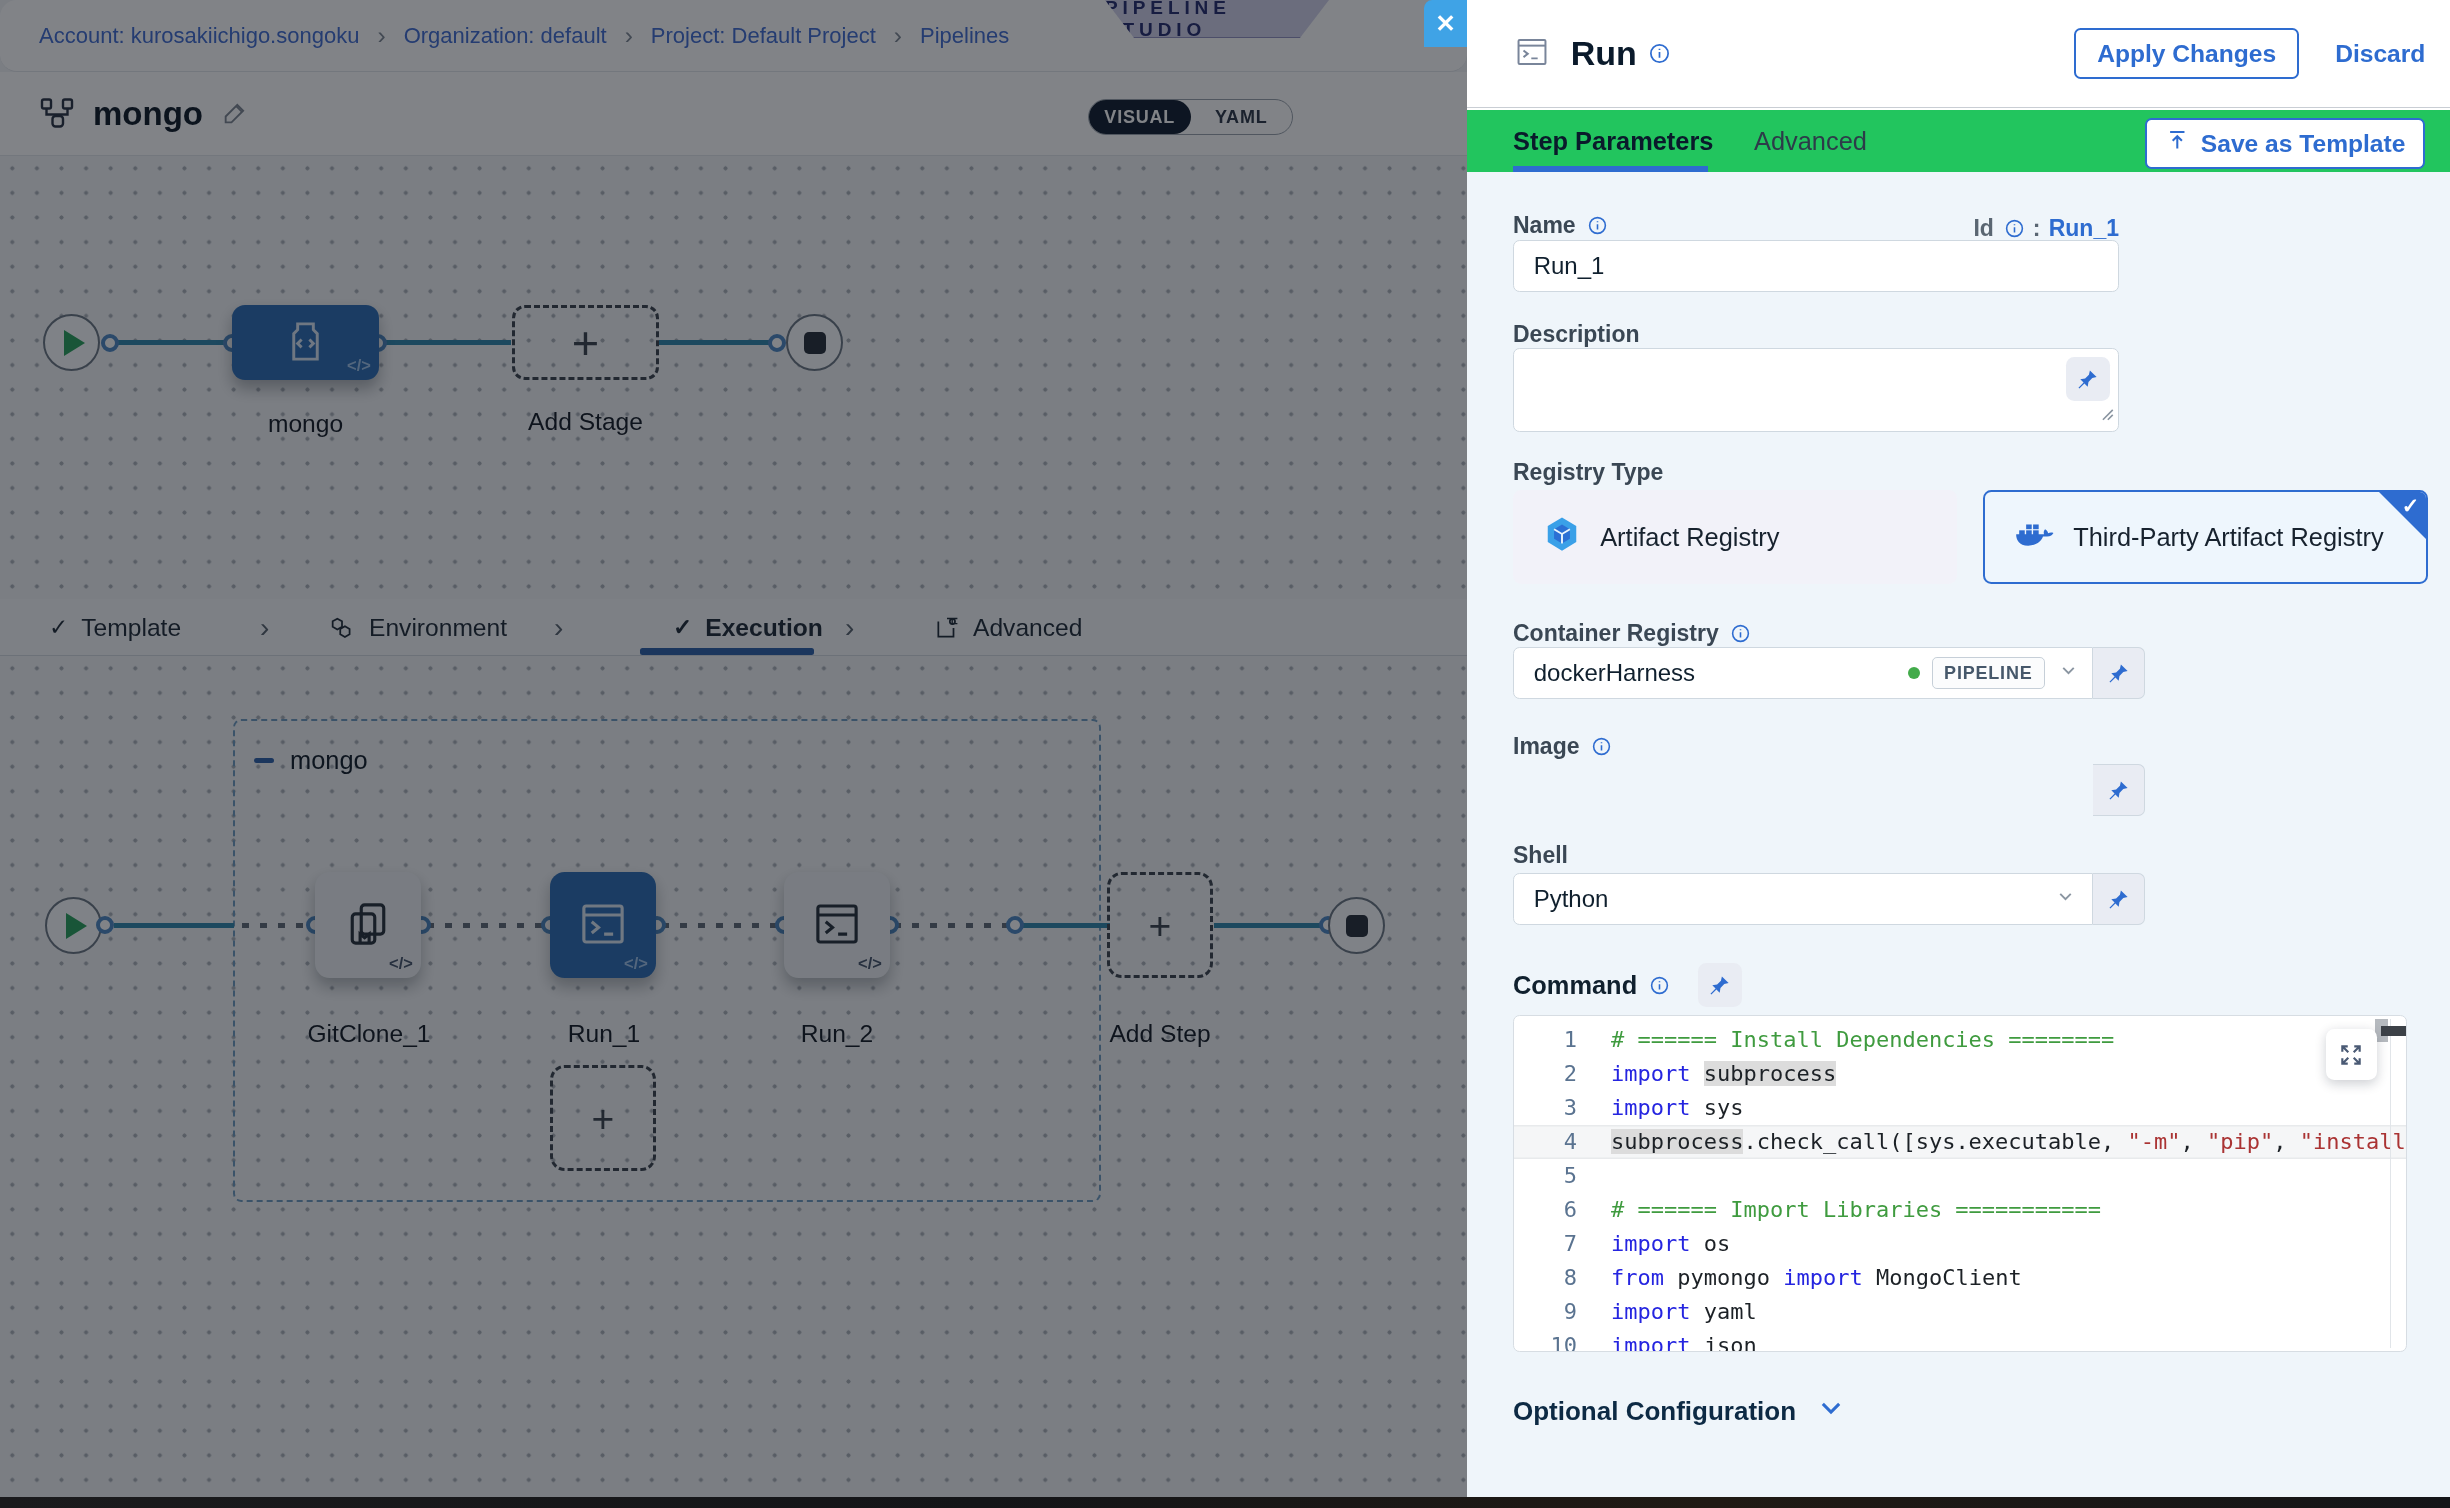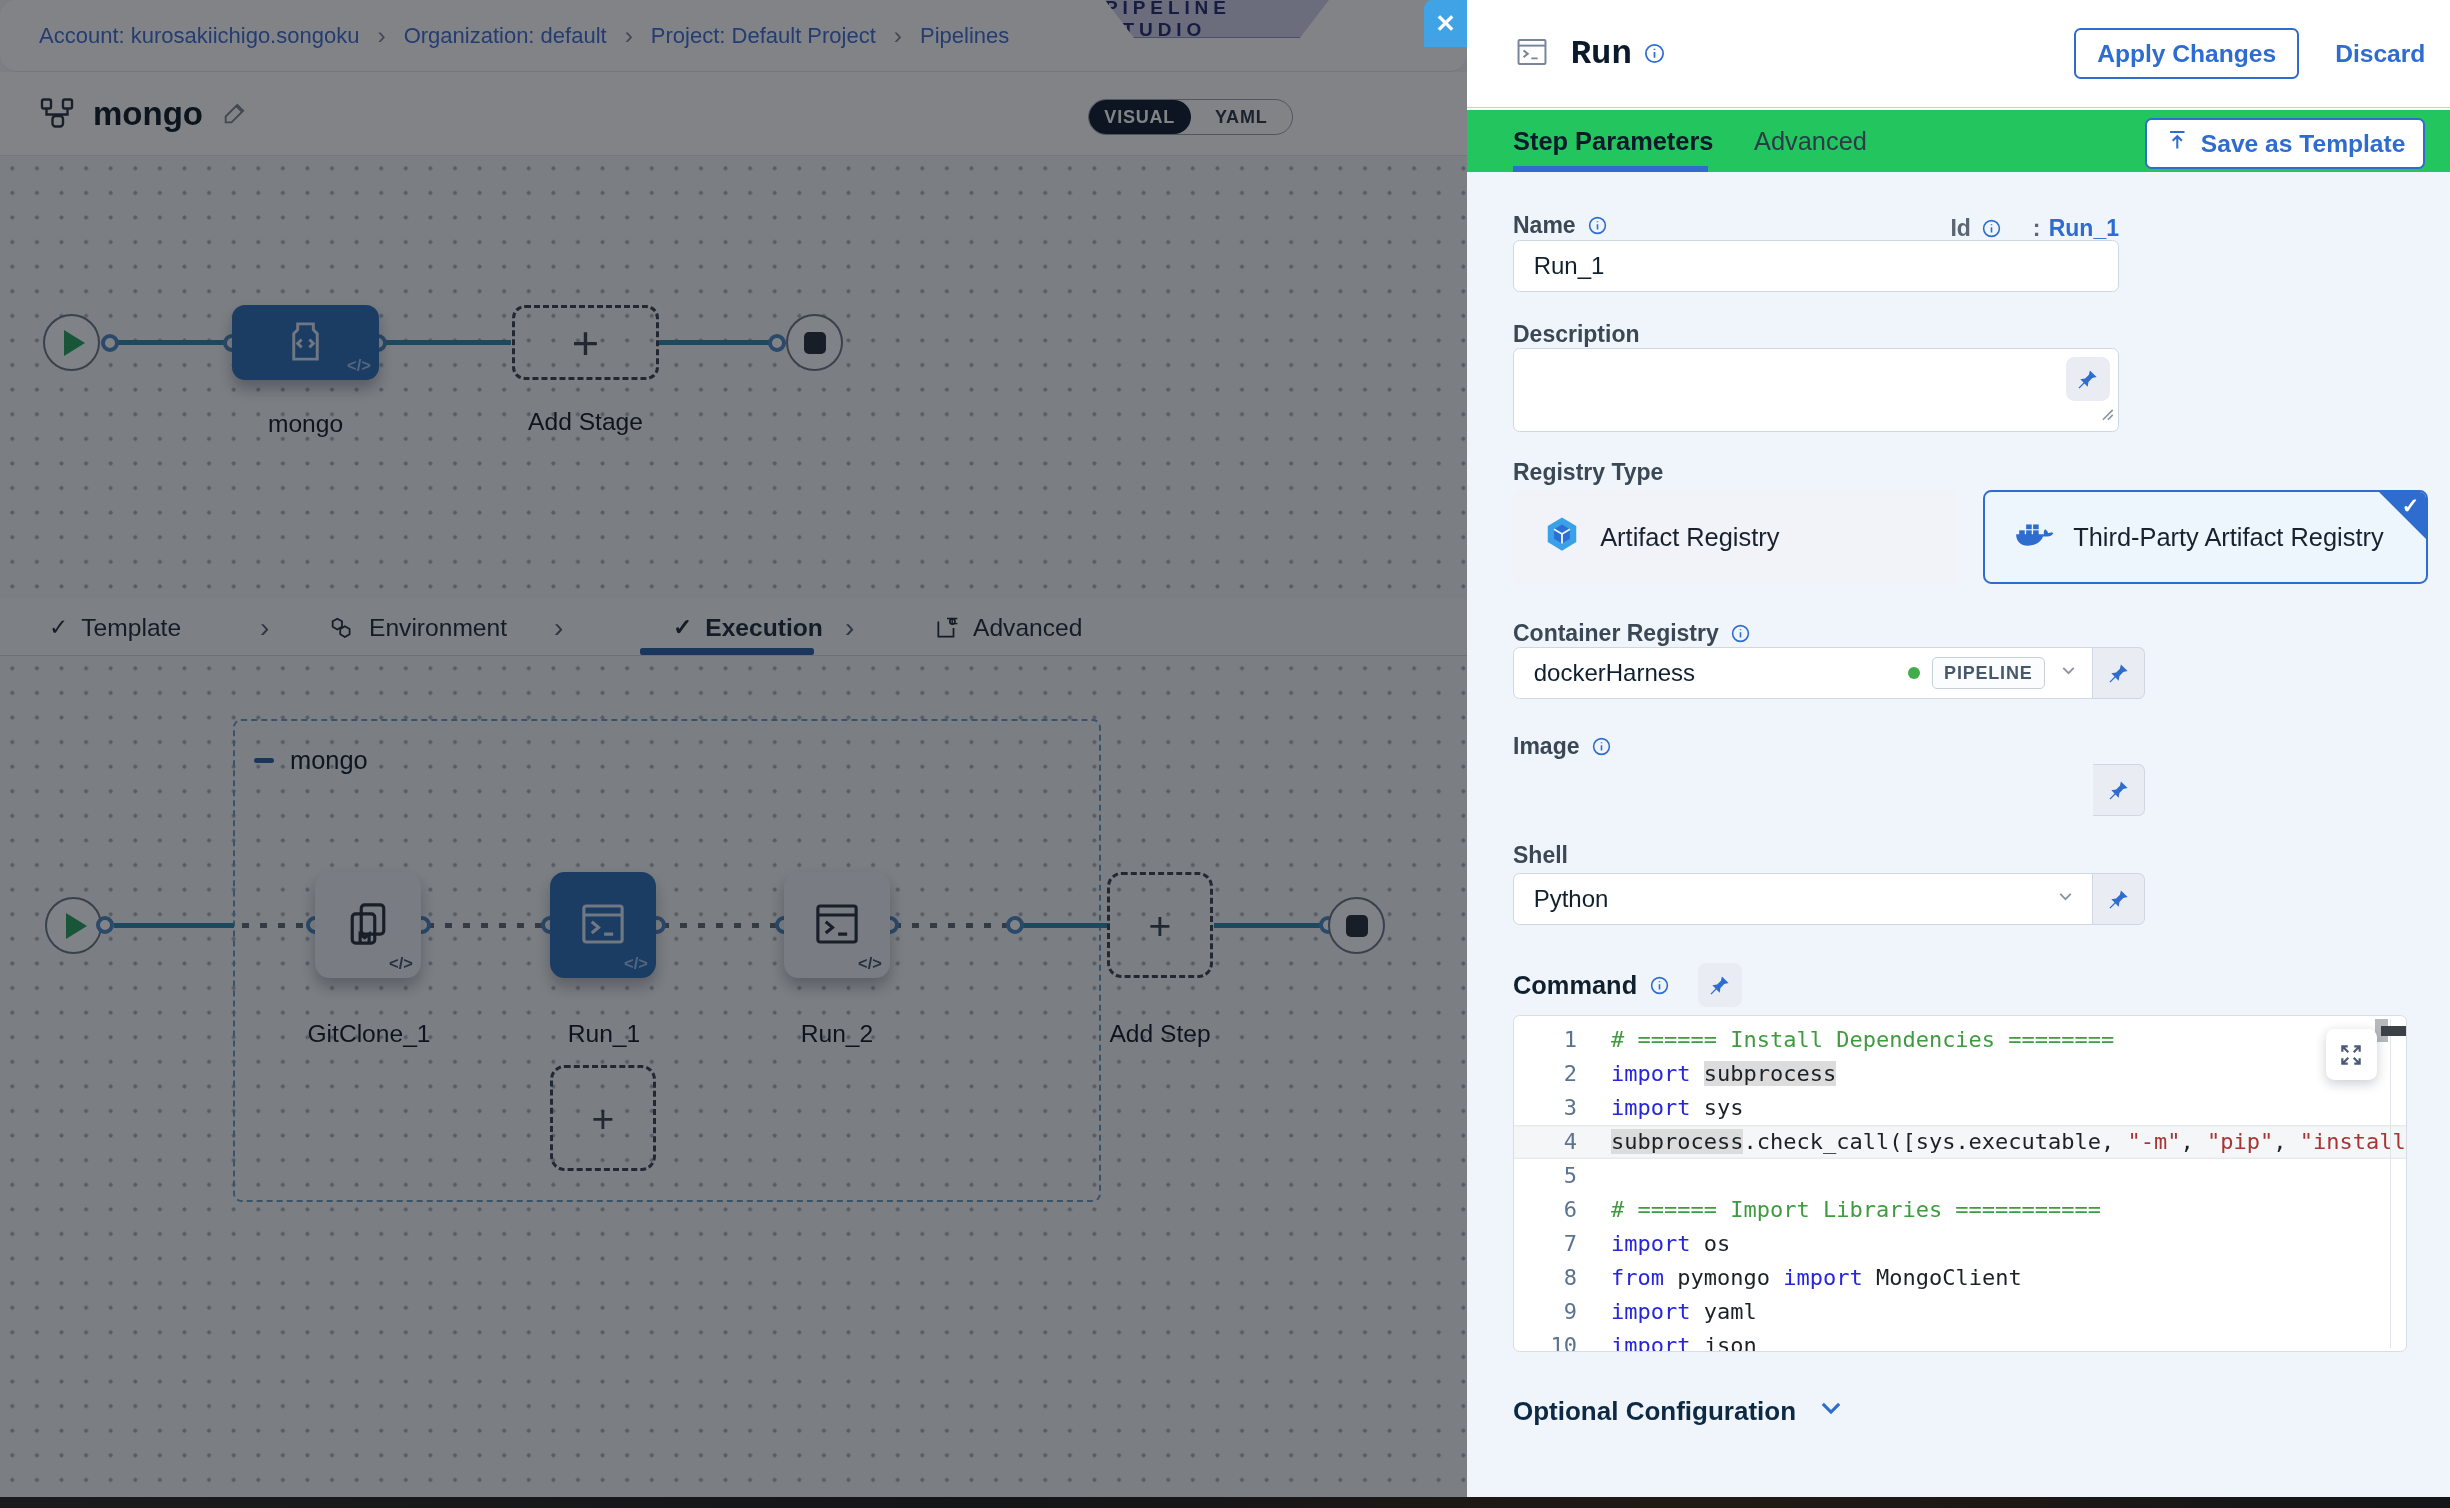--- a/index.html
+++ b/index.html
@@ -72,39 +72,39 @@
   .dim-overlay { position:absolute; left:0; top:0; width:1467px; height:1508px; background:rgba(13,18,24,.52); z-index:40; }
 
   
   .drawer { position:absolute; left:1467px; top:0; width:983px; height:1497px; background:#fff; z-index:60;
             border-radius:0 0 14.7px 0; }
   .drawer-close { position:absolute; left:-43px; top:0; width:43px; height:47px; background:#3fa3e6;
                   border-radius:8.2px 0 0 0; color:#fff; font-size:24.6px; font-weight:bold;
                   display:flex; align-items:center; justify-content:center; }
   .drawer-header { position:absolute; left:0; top:0; width:983px; height:108px; background:#fff;
                    border-bottom:1.6px solid #c9ced4; display:flex; align-items:center; padding:0 24.6px 0 46px; }
-  .drawer-title { font-size:34px; font-weight:bold; color:#0a1a2b; margin-left:19.7px;font-family:Liberation Mono, monospace; }
+  .drawer-title { font-size:34px; font-weight:bold; color:#0a1a2b; margin-left:19.7px; }
   .info-ic { display:inline-flex; margin-left:11.5px; }
   .hdr-spacer { flex:1; }
   .btn-outline { border:2.5px solid #2e6cd0; border-radius:6.6px; background:#fff; color:#2e6cd0;
                  font-size:24.6px; font-weight:600; padding:9.8px 21px; display:flex; align-items:center; gap:11.5px; }
   .link-btn { color:#2e6cd0; font-size:24.6px; font-weight:600; margin-left:36px; }
   .drawer-tabs { position:absolute; left:0; top:110px; width:983px; height:62px; background:#22c55e; }
   .dtab { position:absolute; top:0; height:62px; display:flex; align-items:center; font-size:25.4px; color:#2d3b49; }
   .dtab.active { font-weight:bold; color:#0a1a2b; }
   .dtab-underline { position:absolute; left:46px; bottom:0; width:195px; height:5.7px; background:#2e6cd0; }
   .save-tpl { position:absolute; right:24.6px; top:8.2px; padding:8.2px 18px; }
 
   .drawer-body { position:absolute; left:0; top:172px; width:983px; height:1325px; background:#eff5fa; overflow:hidden; }
   .field-label { position:absolute; left:46px; font-size:23px; font-weight:600; color:#3a4754;
                  display:flex; align-items:center; }
   .tbox { position:absolute; left:46px; background:#fff; border:1.6px solid #cfd8e0; border-radius:6.6px;
           font-size:24px; color:#10202e; display:flex; align-items:center; }
   .id-row { position:absolute; right:331px; top:43px; font-size:23px; display:flex; align-items:center; gap:8.2px; }
-  .id-key { color:#5a6672; font-weight:600;margin-left:23px; }
+  .id-key { color:#5a6672; font-weight:600; }
   .id-val { color:#2e6cd0; font-weight:600; }
   .pin-btn { width:44px; height:44px; background:#e9ecf3; border-radius:8.2px; display:flex; align-items:center; justify-content:center; }
   .pin-seg { position:absolute; left:626px; width:52px; height:52px; background:#e9ecf3; border:1.6px solid #cfd8e0;
              border-left:none; border-radius:0 6.6px 6.6px 0; display:flex; align-items:center; justify-content:center; }
   .reg-card { position:absolute; height:94px; border-radius:8.2px; display:flex; align-items:center; gap:19.7px;
               padding-left:29.5px; font-size:25.4px; color:#17222e; }
   .reg-card.plain { left:46px; width:444px; background:#f2f2f9; }
   .reg-card.selected { left:516px; width:445px; background:#eef6fd; border:2.5px solid #2e6cd0; overflow:hidden; }
   .corner-check { position:absolute; top:0; right:0; width:0; height:0;
                   border-top:47px solid #2e6cd0; border-left:47px solid transparent; }

